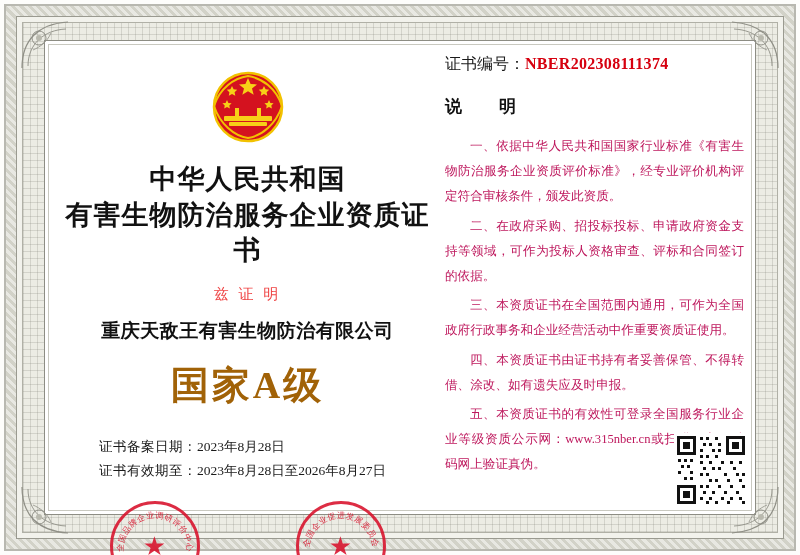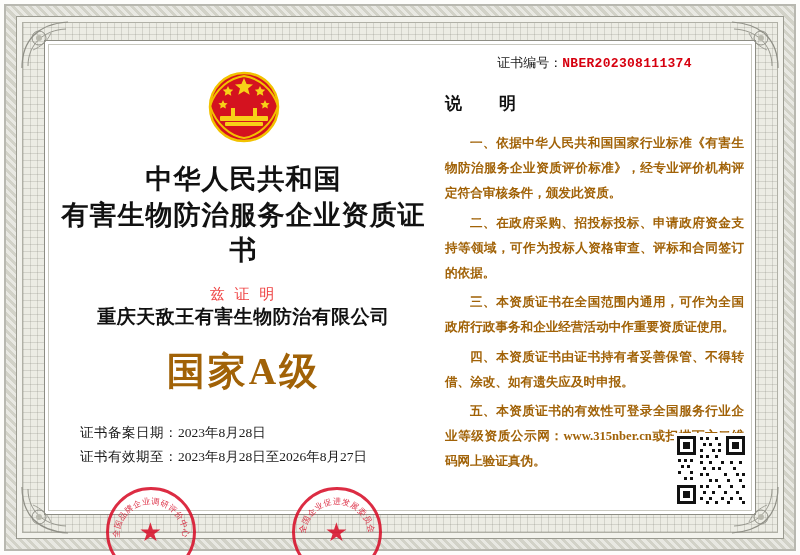--- a/index.html
+++ b/index.html
@@ -75,21 +75,21 @@
 
   .content {
     position: absolute;
     left: 50px; top: 46px; right: 50px; bottom: 46px;
     display: flex;
     box-sizing: border-box;
   }
   .left-col {
     width: 383px;
     position: relative;
-    padding: 6px 0 0 4px;
+    padding: 6px 0 0 12px;
     box-sizing: border-box;
   }
   .right-col {
     flex: 1;
     position: relative;
     padding: 8px 6px 0 12px;
     box-sizing: border-box;
   }
   
   .emblem-wrap {
@@ -119,41 +119,42 @@
     color: #ef4444;
     margin-top: 16px;
     letter-spacing: 3px;
     font-family: "Liberation Serif", "DejaVu Serif", serif;
   }
   .company {
     text-align: center;
     font-size: 19px;
     color: #111;
     font-weight: bold;
+    margin-top: 14px;
     letter-spacing: 0.5px;
     font-family: "Liberation Serif", "DejaVu Serif", serif;
   }
   .grade {
     text-align: center;
     color: #a16207;
     font-weight: bold;
     font-size: 38px;
     margin-top: 16px;
     letter-spacing: 3px;
     font-family: "Liberation Serif", "DejaVu Serif", serif;
   }
   .dates {
     margin-top: 24px;
     padding-left: 26px;
     font-size: 13.5px;
     color: #1a1a1a;
     line-height: 1.8;
     font-family: "Liberation Serif", "DejaVu Serif", serif;
   }
-  .dates .row { white-space: nowrap; }
+  .dates .row { white-space: nowrap; margin-left: 11px; }
   .dates .label { letter-spacing: 0.5px; }
   
   .seals {
     margin-top: 18px;
     display: flex;
     justify-content: center;
     gap: 36px;
   }
   .seal-block {
     text-align: center;
@@ -184,47 +185,46 @@
     width: 84px; height: 84px;
   }
   .seal .arc-text text {
     fill: #d8102a;
     font-size: 8.2px;
     font-family: "Liberation Serif", "DejaVu Serif", serif;
     letter-spacing: 0.5px;
   }
   
   .cert-no {
-    text-align: center;
-    font-size: 13px;
+    text-align: left;
+    font-size: 16px;
     color: #1a1a1a;
-    font-family: Liberation Mono, monospace;
+    font-family: Liberation Serif, serif;
     white-space: nowrap;
   }
   .cert-no .num {
     color: #d6000f;
     font-weight: bold;
     letter-spacing: 0.3px;
   }
   .notice-title {
     text-align: left;
     font-size: 17px;
     font-weight: bold;
     color: #111;
     letter-spacing: 10px;
     margin-top: 20px;
     font-family: "Liberation Serif", "DejaVu Serif", serif;
   }
   .notice-list {
     margin-top: 16px;
     font-size: 12.6px;
-    color: #a16207;
+    color: #be185d;
     line-height: 2.0;
     font-family: "Liberation Serif", "DejaVu Serif", serif;
-    font-weight: bold;
   }
   .notice-item {
     text-indent: 25px;
     text-align: justify;
     margin-bottom: 4px;
   }
   
   .qr {
     position: absolute;
     right: 2px;

